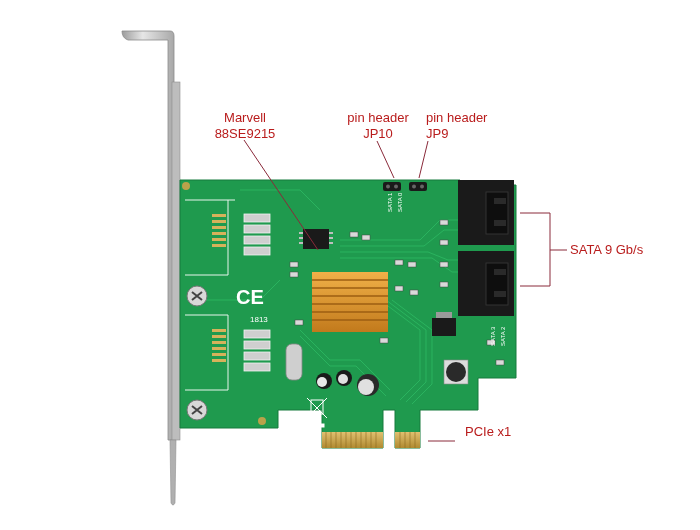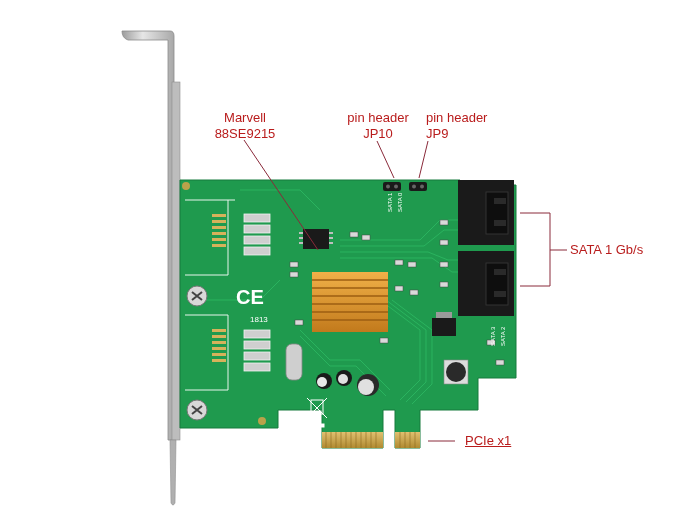--- a/index.html
+++ b/index.html
@@ -231,15 +231,15 @@
 <div class="label" style="left:340px; top:110px; width:76px;">
   <div>pin header</div>
   <div>JP10</div>
 </div>
 
 <div class="label left" style="left:426px; top:110px;">
   <div>pin header</div>
   <div>JP9</div>
 </div>
 
-<div class="label left" style="left:570px; top:242px;">SATA 1 Gb/s</div>
-
-<div class="label left" style="left:465px; top:433px;text-decoration:underline;">PCIe x1</div>
+<div class="label left" style="left:570px; top:242px;">SATA 9 Gb/s</div>
+
+<div class="label left" style="left:465px; top:424px;">PCIe x1</div>
 
 </body></html>

